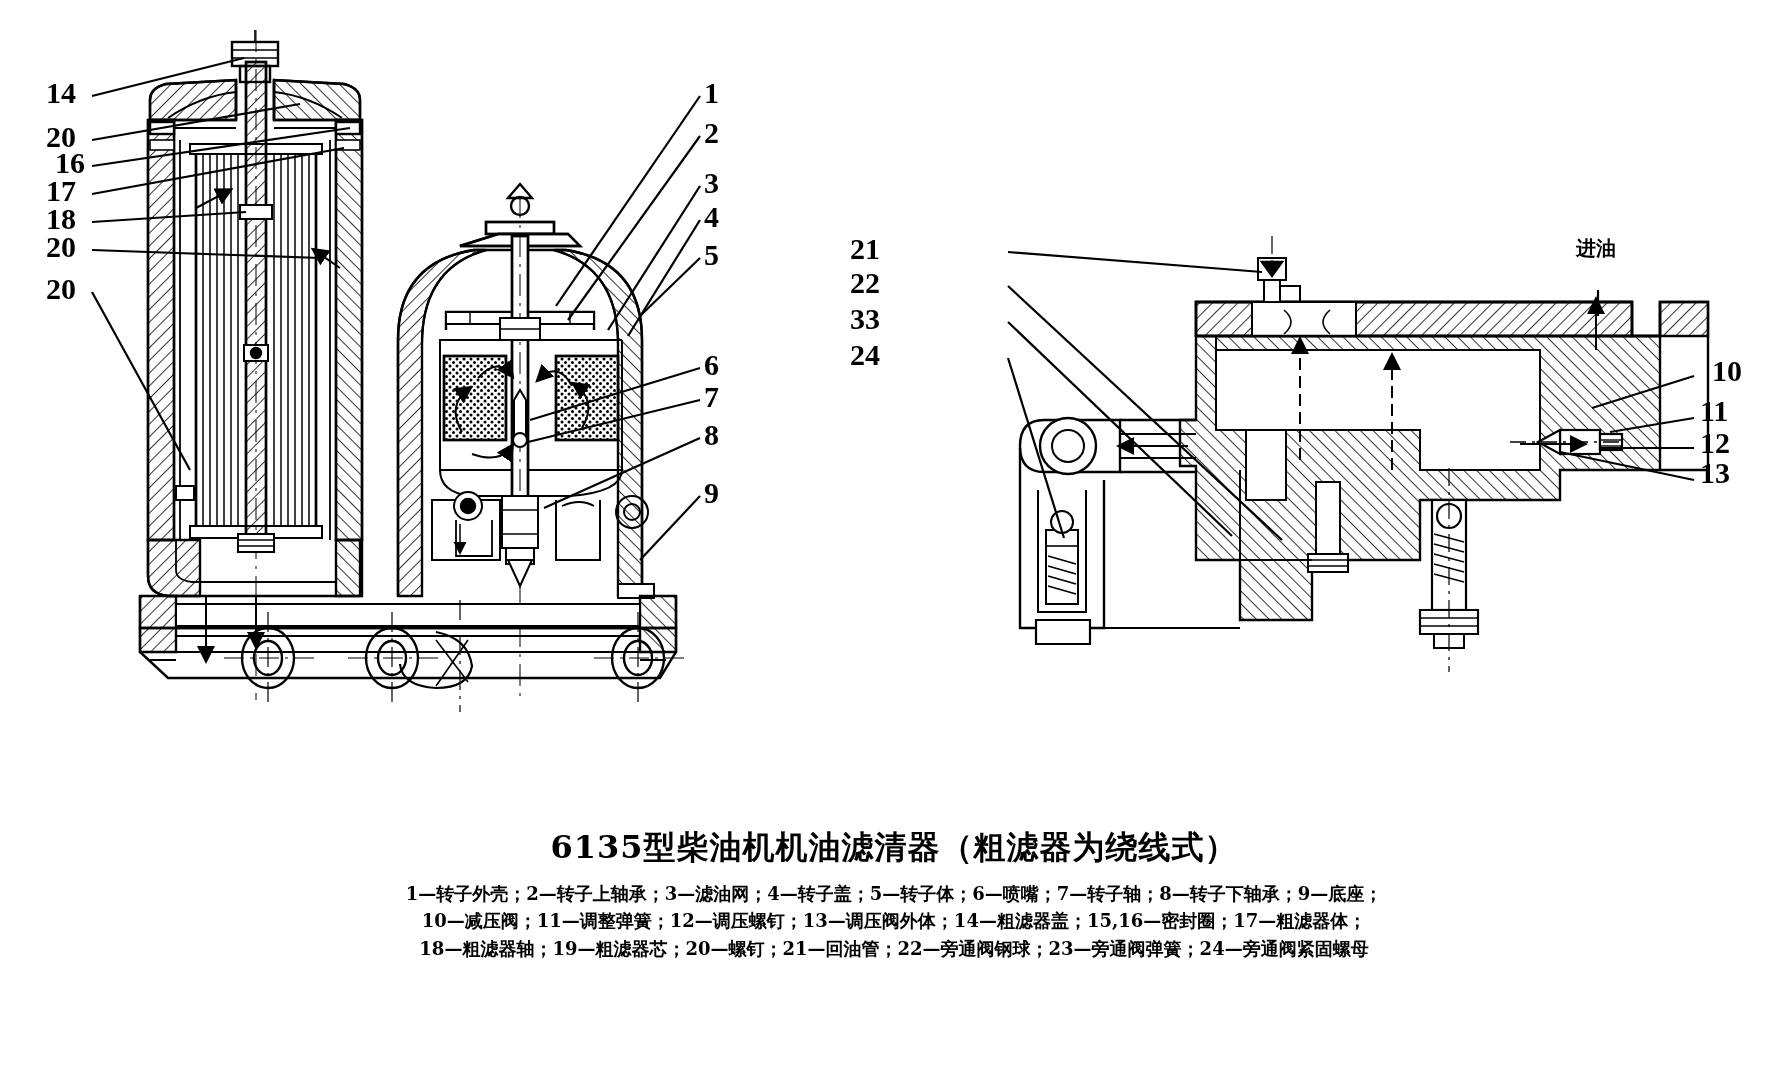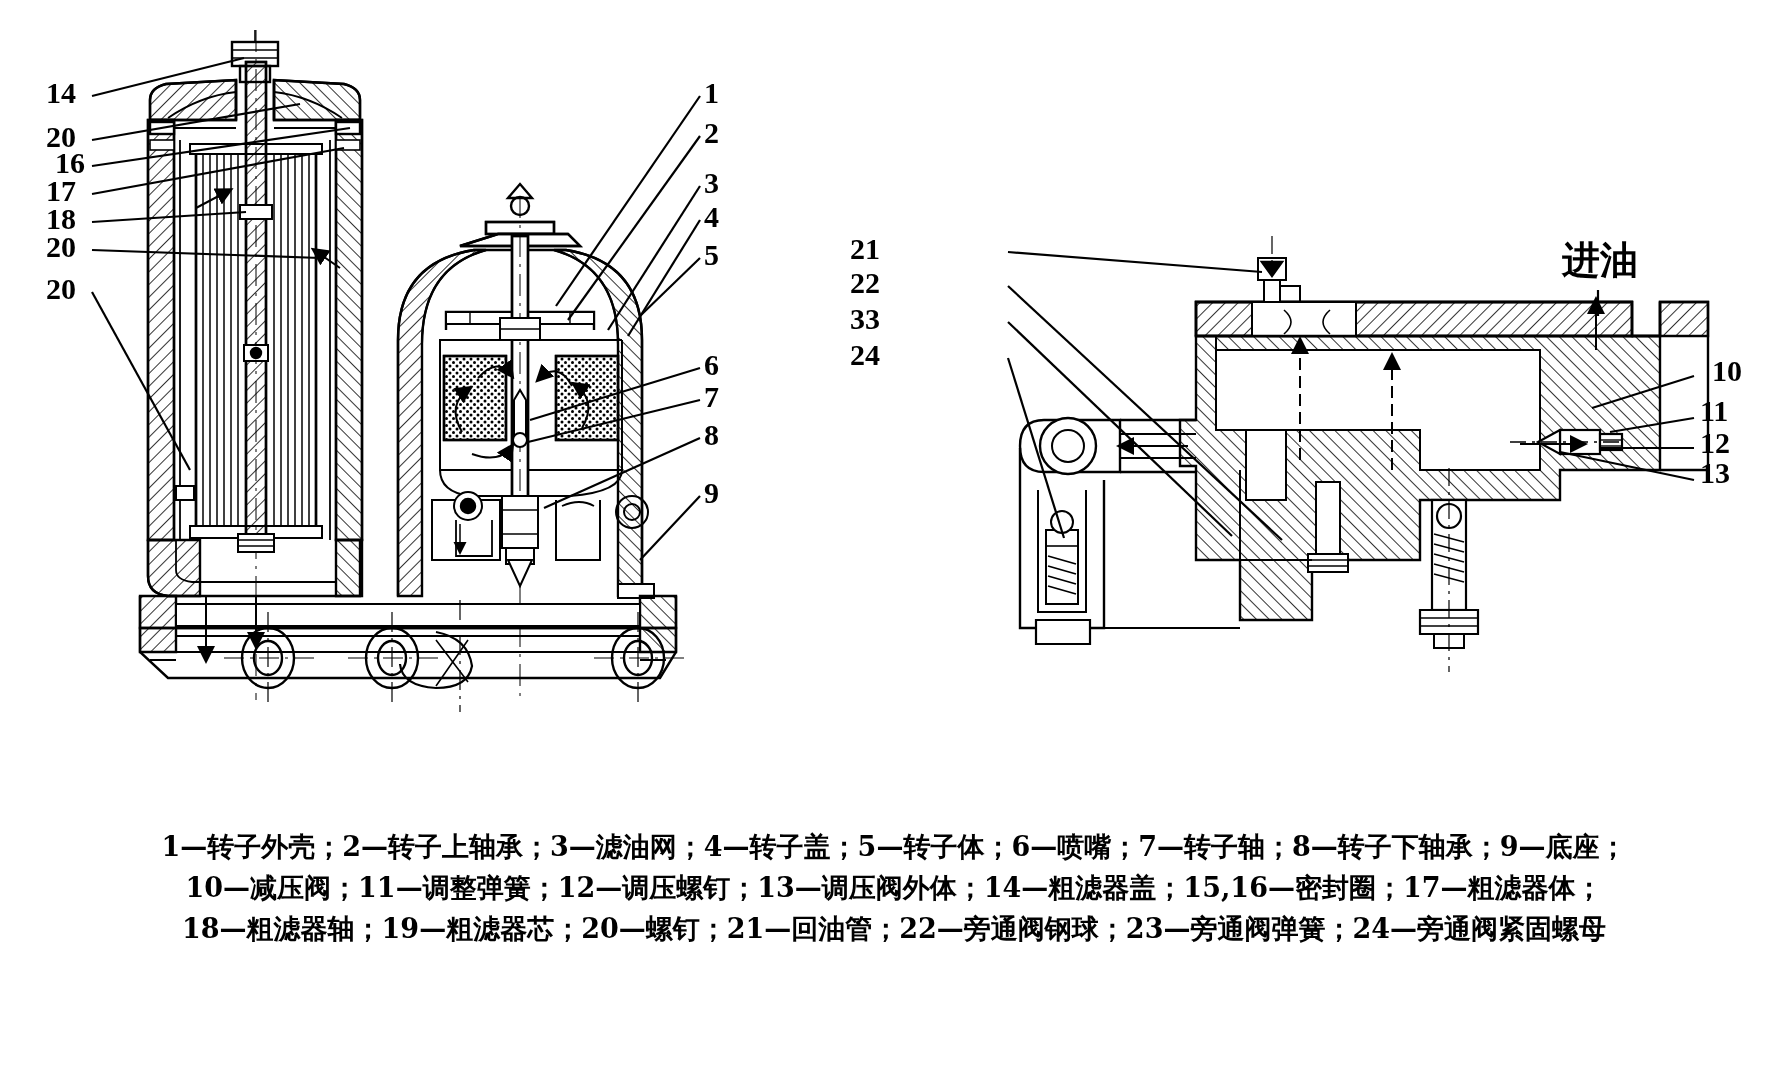--- a/index.html
+++ b/index.html
@@ -20,41 +20,42 @@
     font-family:"Liberation Serif","DejaVu Serif",serif;
     font-size:30px;
     font-weight:700;
     line-height:1;
     color:#000;
     white-space:nowrap;
   }
   .cn-label{
     position:absolute;
     font-family:"DejaVu Sans","Liberation Sans",sans-serif;
-    font-size:38px;
+    font-size:20px;
     font-weight:700;
     color:#000;
     white-space:nowrap;
+    margin-left:14px;
   }
   #caption-block{
     position:absolute;
     left:0;top:826px;width:1788px;
     text-align:center;
   }
   #fig-title{
     font-family:"DejaVu Serif","Liberation Serif",serif;
     font-size:32px;
     font-weight:700;
     letter-spacing:1px;
     margin:0 0 10px 0;
     white-space:nowrap;
   }
   .legend-line{
     font-family:"DejaVu Serif","Liberation Serif",serif;
-    font-size:27px;
+    font-size:18px;
     font-weight:700;
     line-height:1.52;
     white-space:nowrap;
     letter-spacing:0px;
   }
 </style>
 </head>
 <body>
 
 <div id="figure">
@@ -388,18 +389,19 @@
   <span class="callout" style="left:850px; top:340px;">24</span>
 
   <span class="callout" style="left:1700px; top:356px;margin-left:12px;">10</span>
   <span class="callout" style="left:1700px; top:396px;">11</span>
   <span class="callout" style="left:1700px; top:428px;">12</span>
   <span class="callout" style="left:1700px; top:458px;">13</span>
 
   <span class="cn-label" style="left:1562px; top:235px;">进油</span>
 
   <div id="caption-block">
+    <div id="fig-title">6135型柴油机机油滤清器（粗滤器为绕线式）</div>
     <div class="legend-line">1—转子外壳；2—转子上轴承；3—滤油网；4—转子盖；5—转子体；6—喷嘴；7—转子轴；8—转子下轴承；9—底座；</div>
     <div class="legend-line">10—减压阀；11—调整弹簧；12—调压螺钉；13—调压阀外体；14—粗滤器盖；15,16—密封圈；17—粗滤器体；</div>
     <div class="legend-line">18—粗滤器轴；19—粗滤器芯；20—螺钉；21—回油管；22—旁通阀钢球；23—旁通阀弹簧；24—旁通阀紧固螺母</div>
   </div>
 
 </div>
 
 </body></html>

